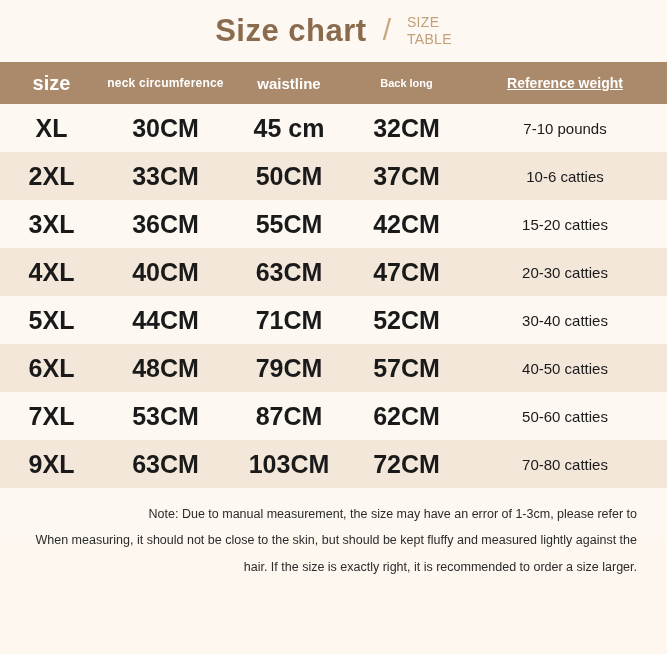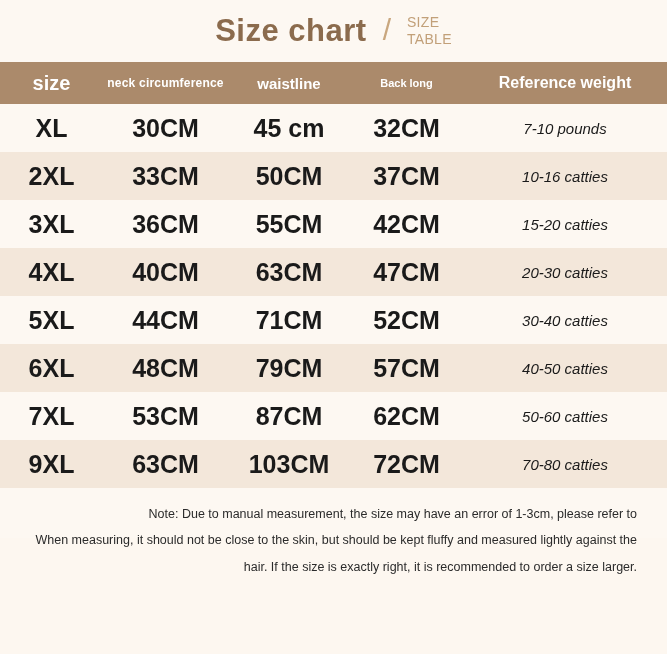--- a/index.html
+++ b/index.html
@@ -65,35 +65,35 @@
     font-weight: bold;
     padding: 0;
     height: 42px;
     vertical-align: middle;
     text-align: center;
   }
   th.c0 { font-size: 20px; width: 103px; }
   th.c1 { font-size: 12px;  width: 125px; letter-spacing: 0.2px;}
   th.c2 { font-size: 15px; width: 122px; margin-top: 12px; }
   th.c3 { font-size: 11px; width: 113px; }
-  th.c4 { font-size: 16px; width: 204px; }
+  th.c4 { font-size: 14px; width: 204px; text-decoration: underline; }
 
   table.size-table tbody td {
     text-align: center;
     vertical-align: middle;
     height: 42px;
     padding: 3px;
     color: #1a1a1a;
   }
   tbody tr:nth-child(odd)  { background: #fdf8f2; }
   tbody tr:nth-child(even) { background: #f3e7da; }
 
   td.size-cell  { font-size: 25px; font-weight: bold; }
   td.num-cell   { font-size: 25px; font-weight: bold; }
-  td.ref-cell   { font-size: 15px; font-weight: normal; font-style: italic; }
+  td.ref-cell   { font-size: 15px; font-weight: normal; }
 
   
   .notes {
     padding: 14px 30px 0 30px;
     color: #2b2b2b;
     font-size: 12.5px;
     line-height: 1.95;
     text-align: right;
   }
   .notes p {
@@ -130,21 +130,21 @@
         <td class="num-cell">30CM</td>
         <td class="num-cell">45 cm</td>
         <td class="num-cell">32CM</td>
         <td class="ref-cell">7-10 pounds</td>
       </tr>
       <tr>
         <td class="size-cell">2XL</td>
         <td class="num-cell">33CM</td>
         <td class="num-cell">50CM</td>
         <td class="num-cell">37CM</td>
-        <td class="ref-cell">10-16 catties</td>
+        <td class="ref-cell">10-6 catties</td>
       </tr>
       <tr>
         <td class="size-cell">3XL</td>
         <td class="num-cell">36CM</td>
         <td class="num-cell">55CM</td>
         <td class="num-cell">42CM</td>
         <td class="ref-cell">15-20 catties</td>
       </tr>
       <tr>
         <td class="size-cell">4XL</td>

